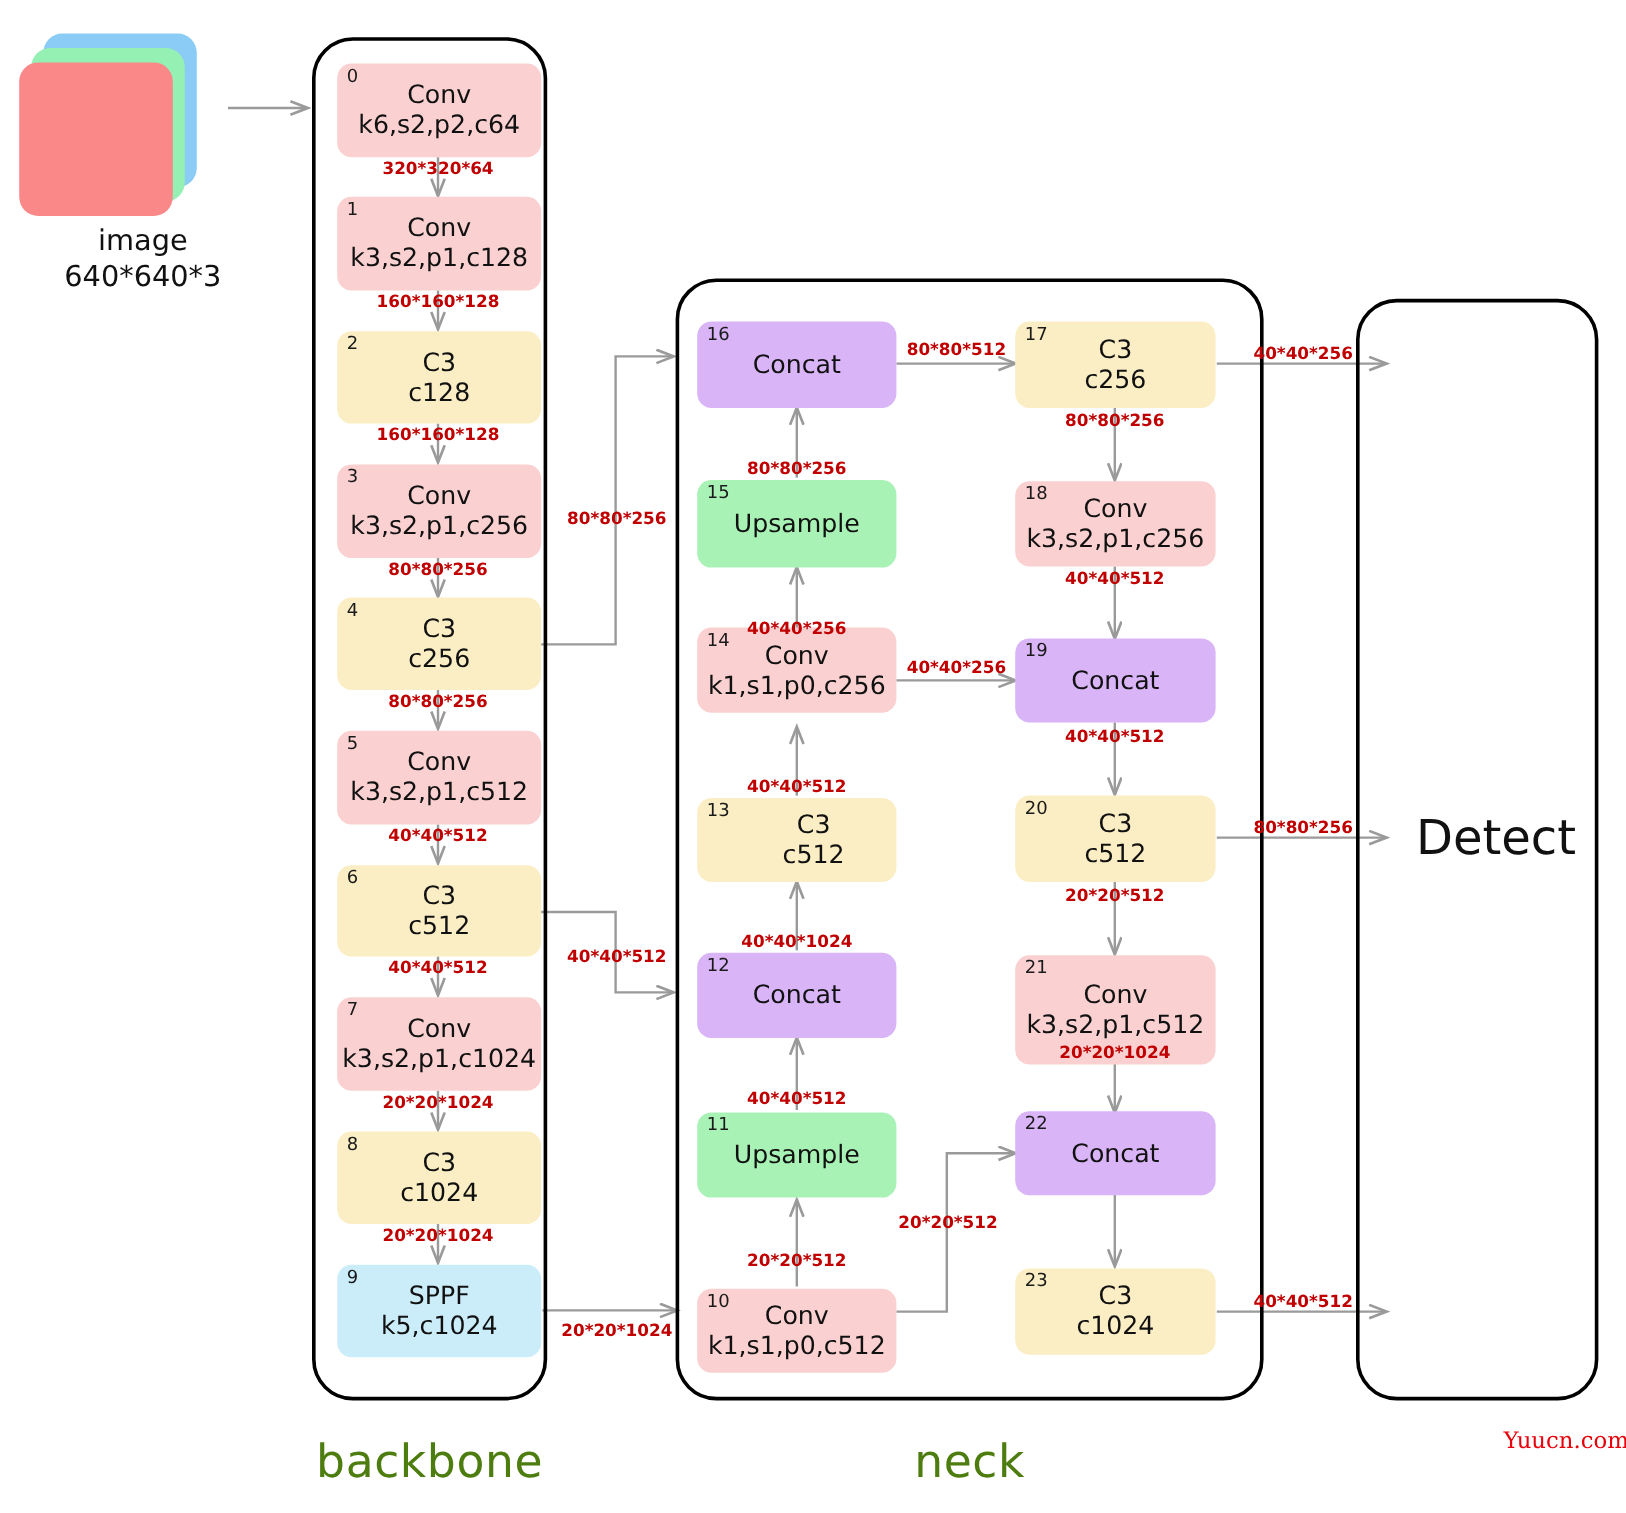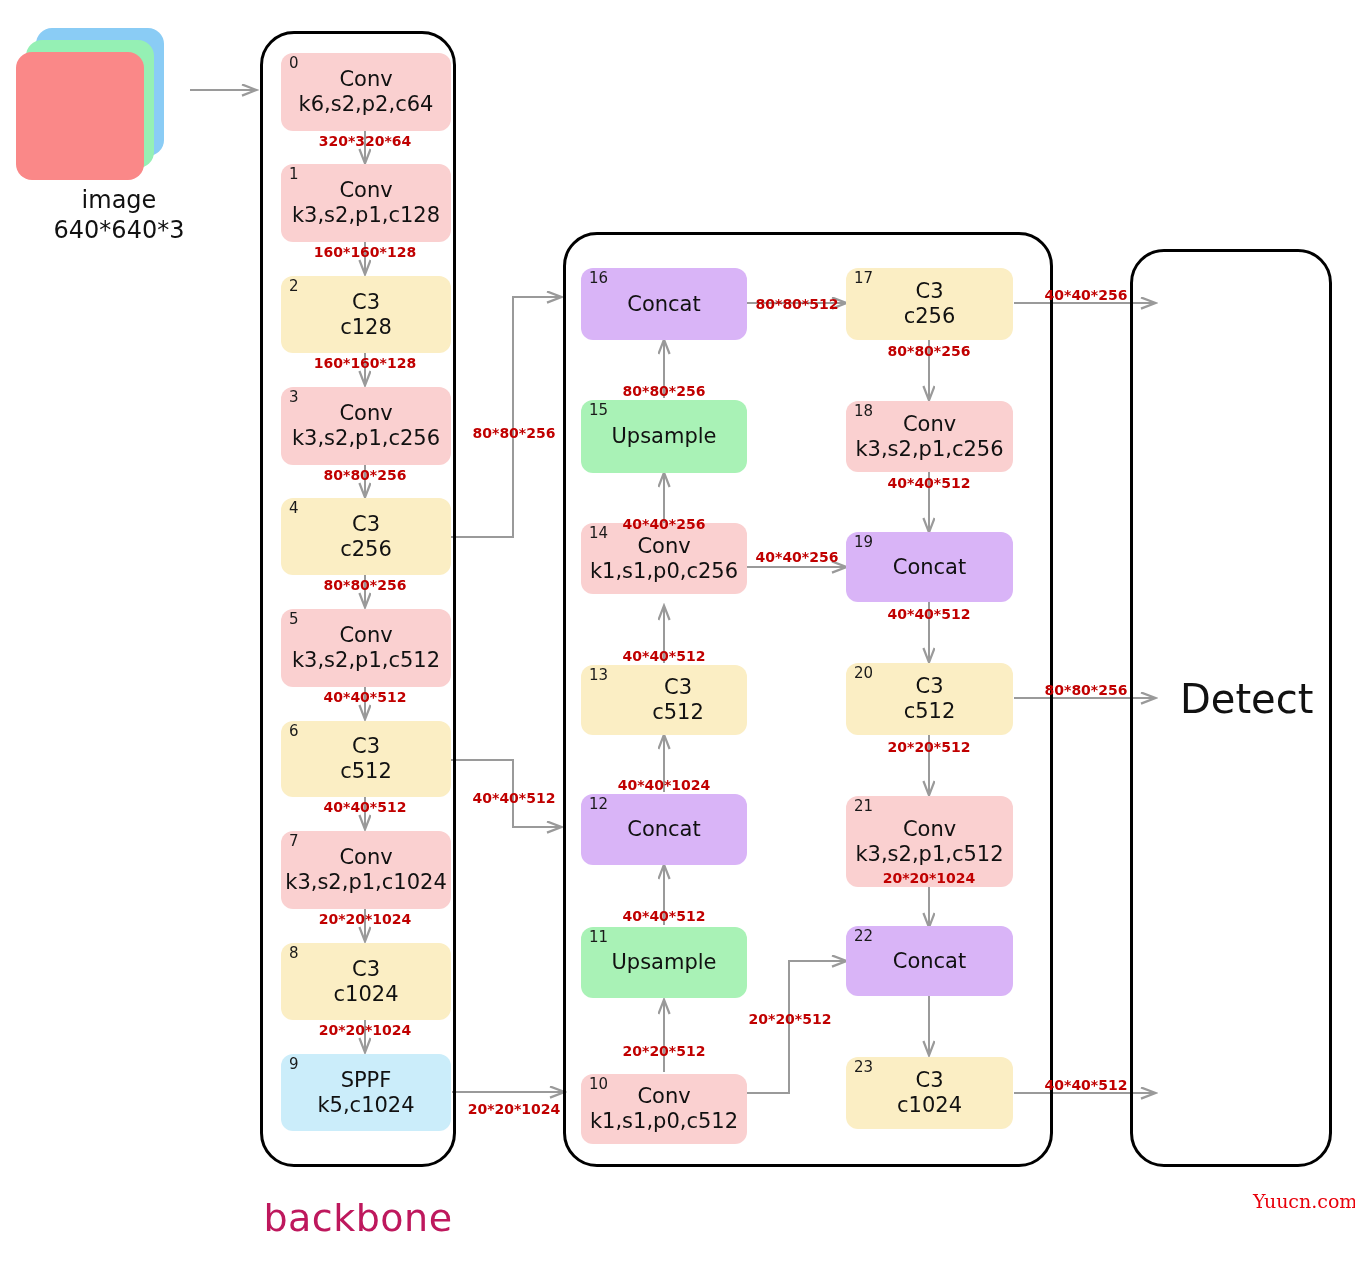--- a/index.html
+++ b/index.html
@@ -5,21 +5,21 @@
   html,body{margin:0;padding:0;background:#ffffff;}
   body{width:1355px;height:1261px;position:relative;
        font-family:"DejaVu Sans","Liberation Sans",sans-serif;
        overflow:hidden;}
   #stage{position:absolute;left:0;top:0;width:1355px;height:1261px;}
 
   
   .group{position:absolute;border:3px solid #000;border-radius:34px;box-sizing:border-box;background:transparent;}
 
   
-  .caption{position:absolute;font-size:38px;color:#be185d;letter-spacing:.5px;
+  .caption{position:absolute;font-size:38px;color:#4d7c0f;letter-spacing:.5px;
            text-align:center;white-space:nowrap;}
 
   
   .node{position:absolute;border-radius:12px;box-sizing:border-box;
         display:flex;flex-direction:column;align-items:center;justify-content:center;
         line-height:1.18;}
   .node .idx{position:absolute;left:8px;top:2px;font-size:15px;color:#1a1a1a;}
   .node .t1{font-size:21px;color:#111;}
   .node .t2{font-size:21px;color:#111;}
   .n-conv{background:#fad0d0;}
@@ -245,30 +245,31 @@
   <div class="dim ctr" style="left:514px;top:790px;">40*40*512</div>
   <div class="dim ctr" style="left:514px;top:1101px;">20*20*1024</div>
 
   <div class="dim ctr" style="left:664px;top:1043px;">20*20*512</div>
   <div class="dim ctr" style="left:664px;top:908px;">40*40*512</div>
   <div class="dim ctr" style="left:664px;top:777px;">40*40*1024</div>
   <div class="dim ctr" style="left:664px;top:648px;">40*40*512</div>
   <div class="dim ctr" style="left:664px;top:516px;">40*40*256</div>
   <div class="dim ctr" style="left:664px;top:383px;">80*80*256</div>
 
-  <div class="dim ctr" style="left:797px;top:296px;">80*80*512</div>
+  <div class="dim ctr" style="left:797px;top:284px;">80*80*512</div>
   <div class="dim ctr" style="left:929px;top:343px;">80*80*256</div>
   <div class="dim ctr" style="left:797px;top:549px;">40*40*256</div>
   <div class="dim ctr" style="left:929px;top:475px;">40*40*512</div>
   <div class="dim ctr" style="left:929px;top:606px;">40*40*512</div>
   <div class="dim ctr" style="left:929px;top:739px;">20*20*512</div>
   <div class="dim ctr" style="left:929px;top:870px;">20*20*1024</div>
   <div class="dim ctr" style="left:790px;top:1011px;">20*20*512</div>
 
   <div class="dim ctr" style="left:1086px;top:287px;">40*40*256</div>
   <div class="dim ctr" style="left:1086px;top:682px;">80*80*256</div>
   <div class="dim ctr" style="left:1086px;top:1077px;">40*40*512</div>
 
   <div class="caption" style="left:258px;top:1196px;width:200px;">backbone</div>
+  <div class="caption" style="left:708px;top:1196px;width:200px;">neck</div>
 
   <div class="wm" style="left:1253px;top:1190px;">Yuucn.com</div>
 
 </div>
 
 </body></html>

